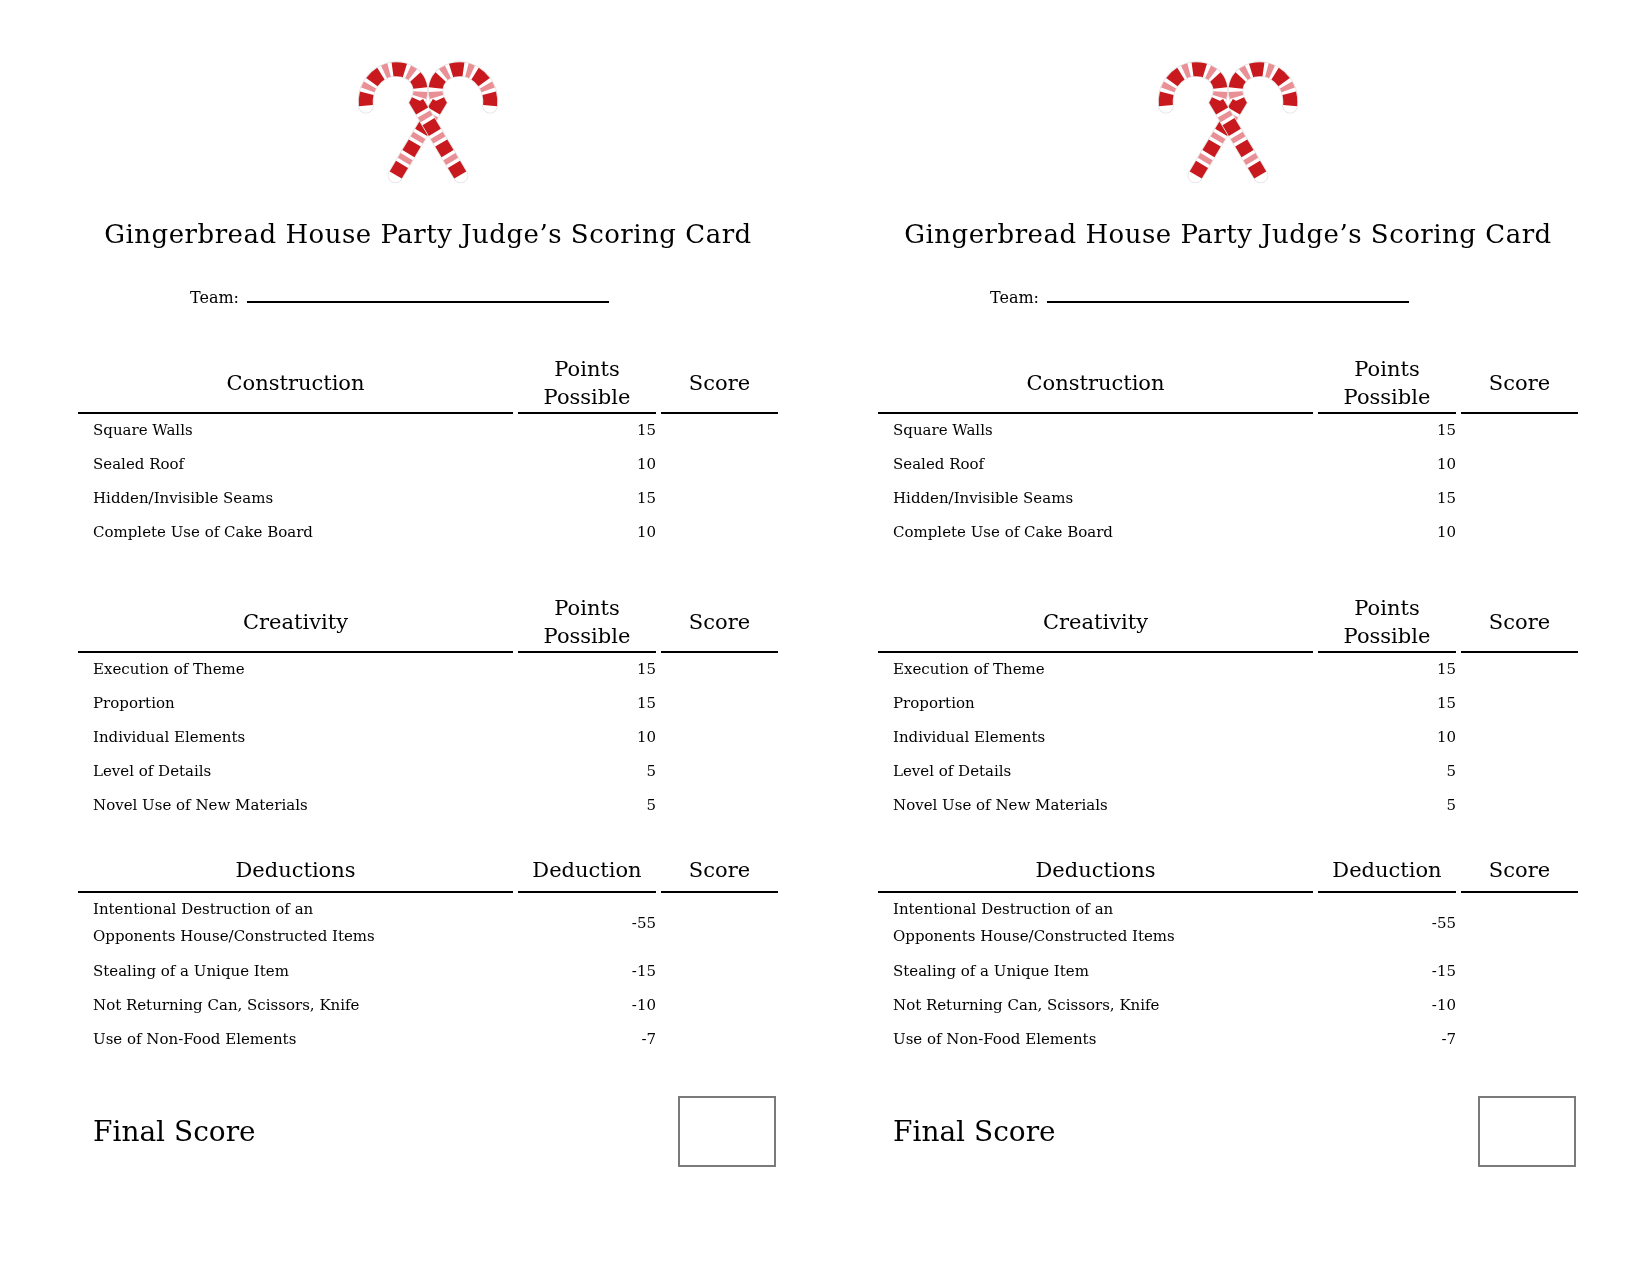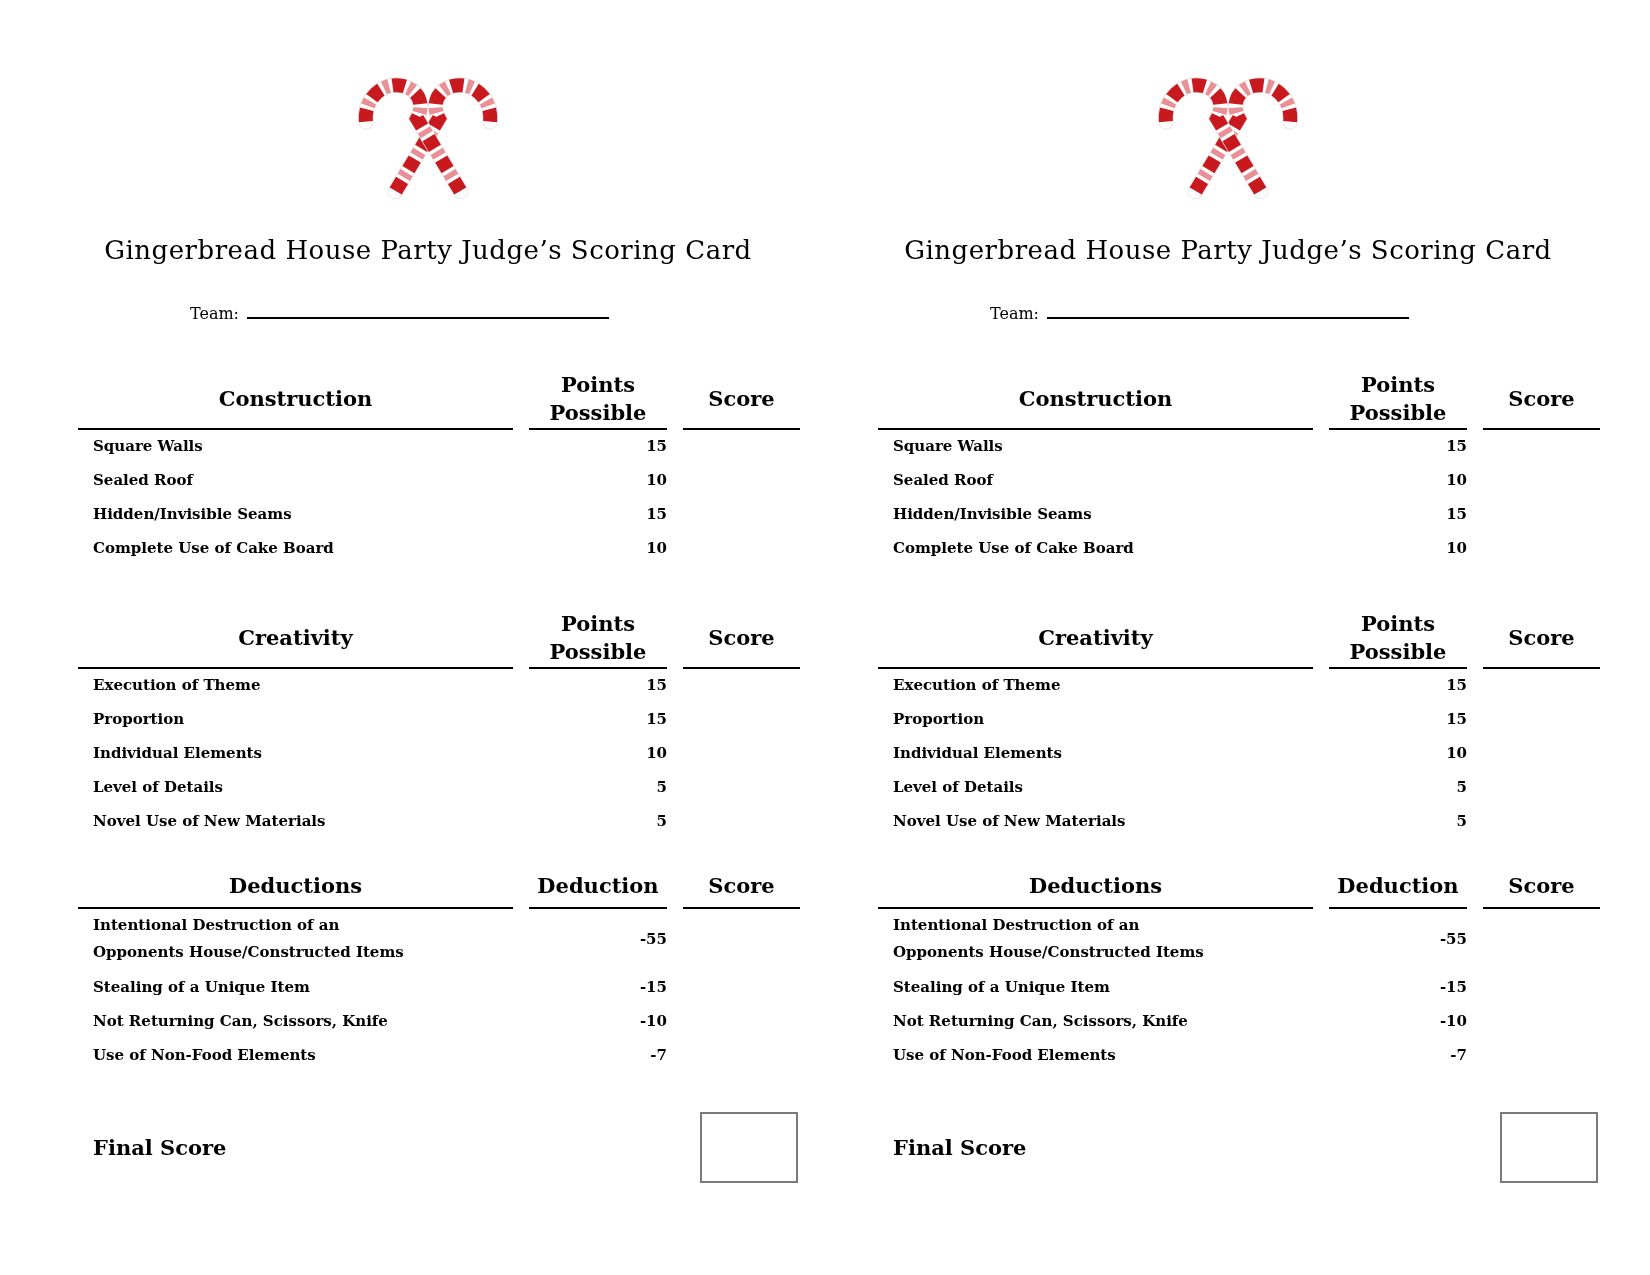--- a/index.html
+++ b/index.html
@@ -9,21 +9,21 @@
     height: 1275px;
     background: #ffffff;
     overflow: hidden;
     font-family: "DejaVu Serif", serif;
     color: #000000;
   }
   .page {
     display: flex;
     align-items: flex-start;
   }
-  .card-slot { flex: 0 0 auto; margin-top: 16px; }
+  .card-slot { flex: 0 0 auto; }
   .card {
     width: 700px;
     margin-left: 78px;
   }
   #slot-right .card {
     margin-left: 100px;
   }
   .canes {
     margin-top: 56px;
     height: 132px;
@@ -51,23 +51,22 @@
     margin-left: 8px;
     border-bottom: 2px solid #000000;
     vertical-align: baseline;
   }
   .section { margin-top: 42px; }
   .section.creativity { margin-top: 44px; }
   .section.deductions { margin-top: 28px; }
   .sec-header, .trow, .final-row {
     display: grid;
     grid-template-columns: 435px 138px 117px;
-    column-gap: 16px;
+    column-gap: 5px;
     align-items: center;
-    font-weight: bold;
   }
   .sec-header > div {
     border-bottom: 2px solid #000000;
     height: 100%;
     display: flex;
     align-items: center;
     justify-content: center;
     text-align: center;
     font-size: 21px;
     line-height: 28px;
@@ -80,21 +79,21 @@
     font-size: 15px;
     line-height: 27px;
   }
   .trow .lbl { padding-left: 15px; }
   .trow .pts { text-align: right; }
   .trow.dbl { min-height: 62px; }
   .trow.dbl .lbl { white-space: pre-line; }
   .final-row { margin-top: 40px; }
   .final-label {
     padding-left: 15px;
-    font-size: 21px;
+    font-size: 28px;
   }
   .final-box {
     width: 94px;
     height: 67px;
     border: 2px solid #7a7a7a;
     justify-self: end;
     margin-right: 2px;
     background: #ffffff;
   }
 </style>

